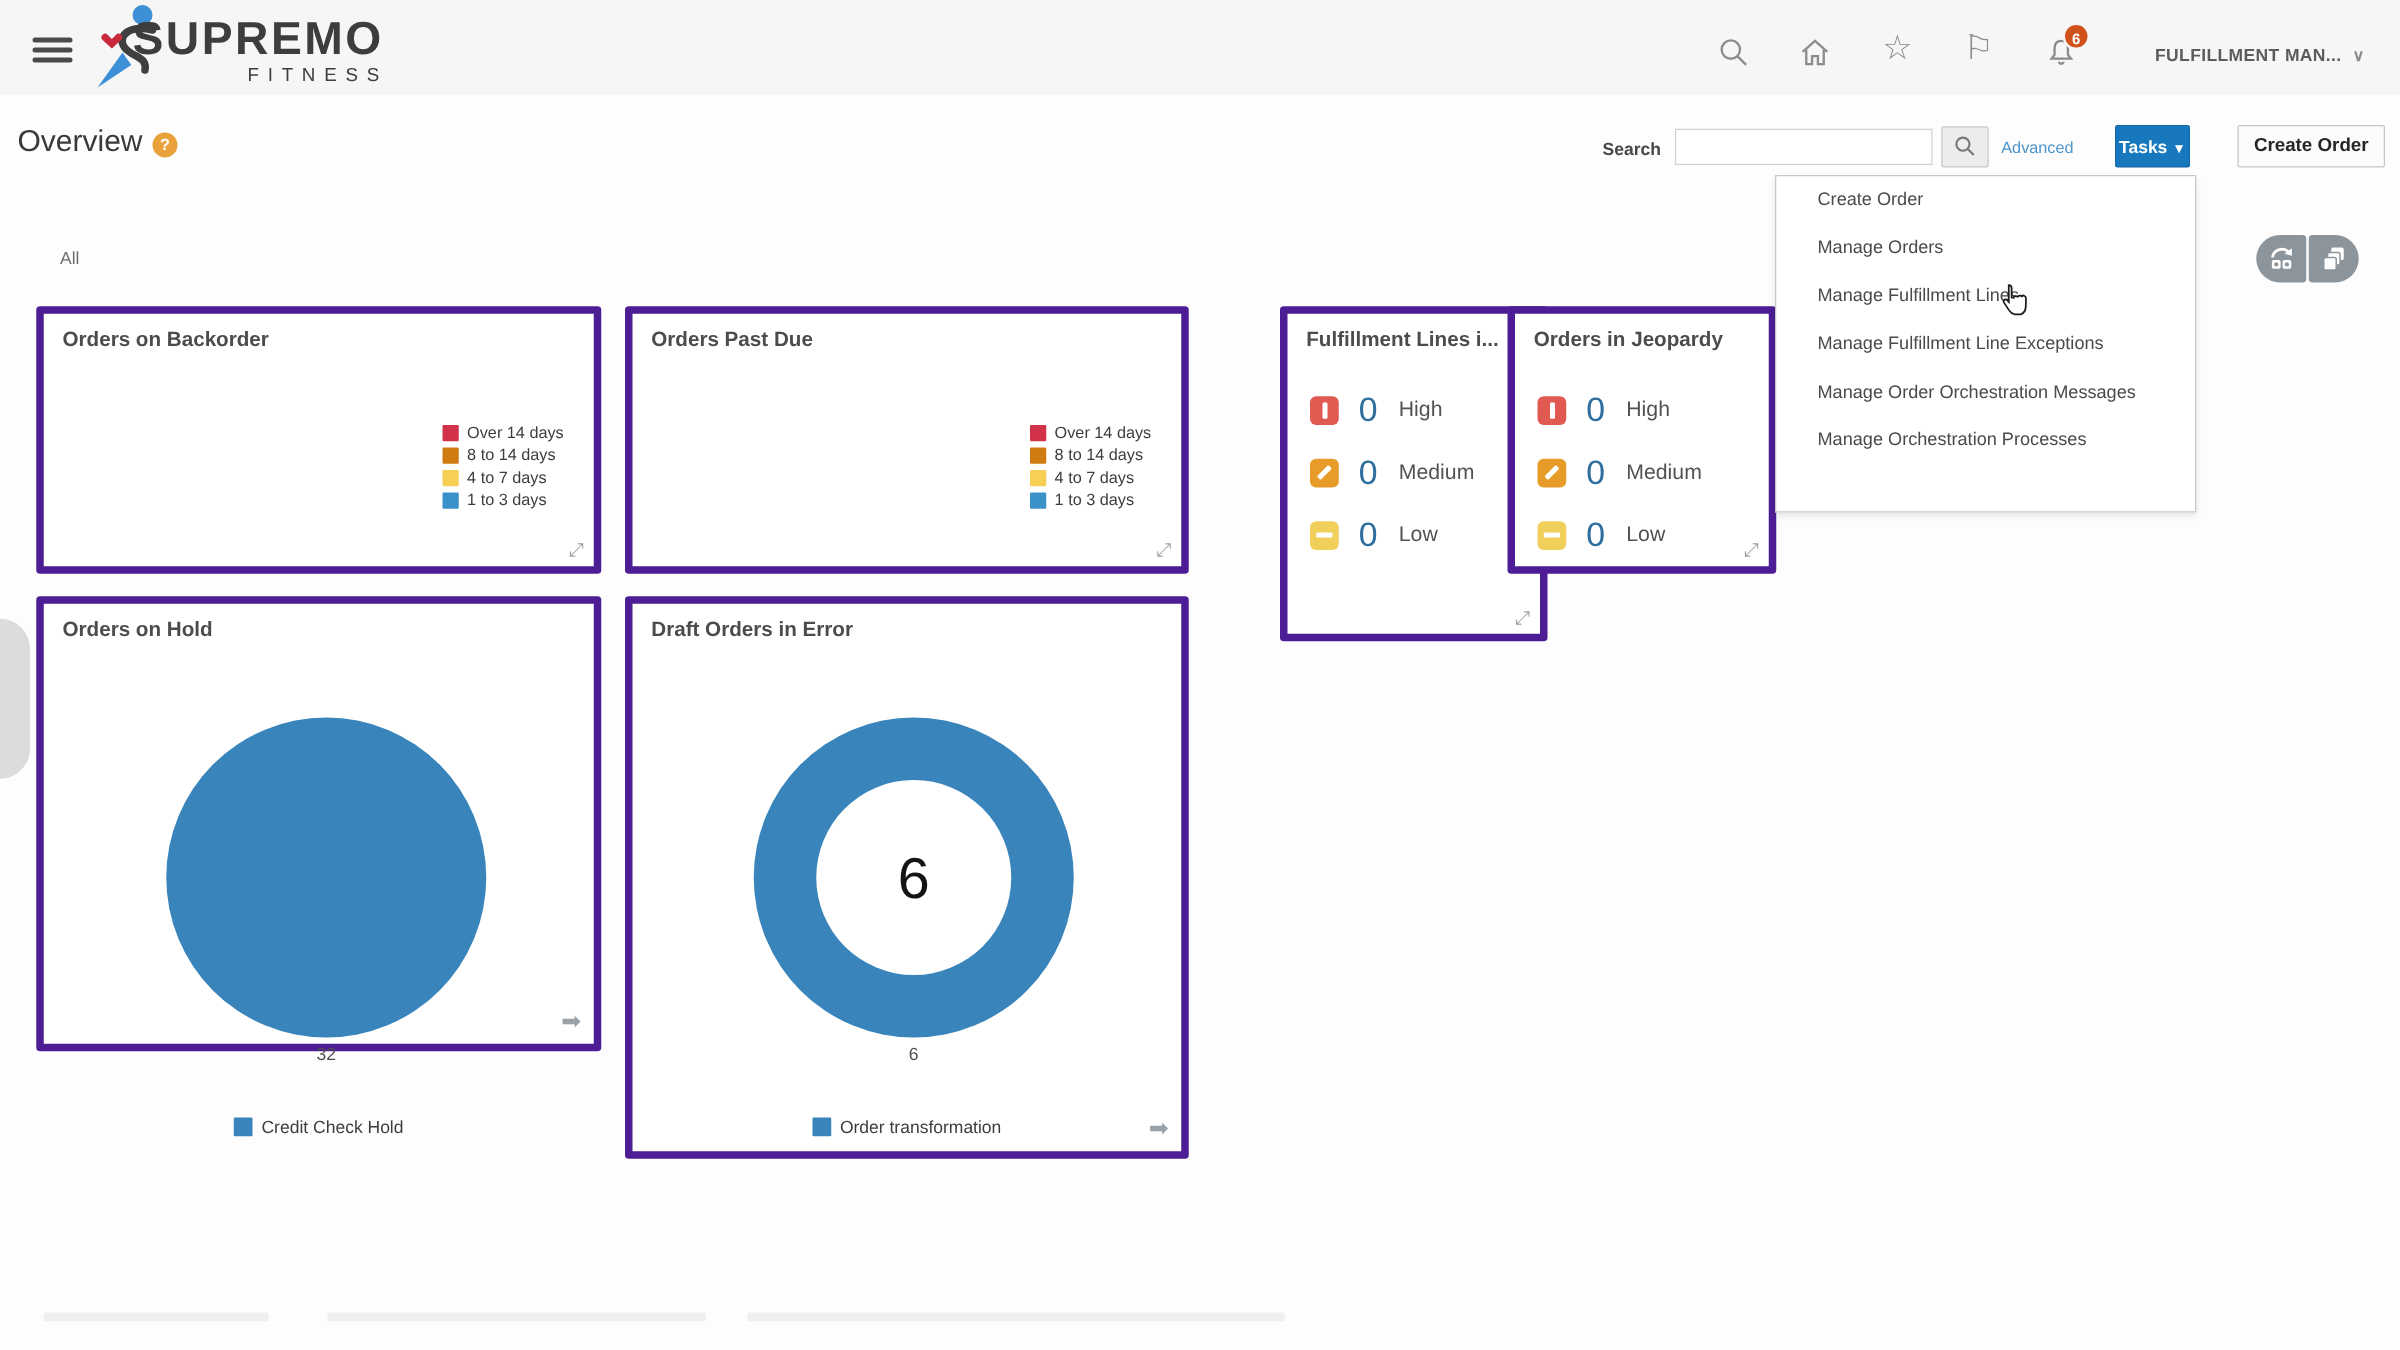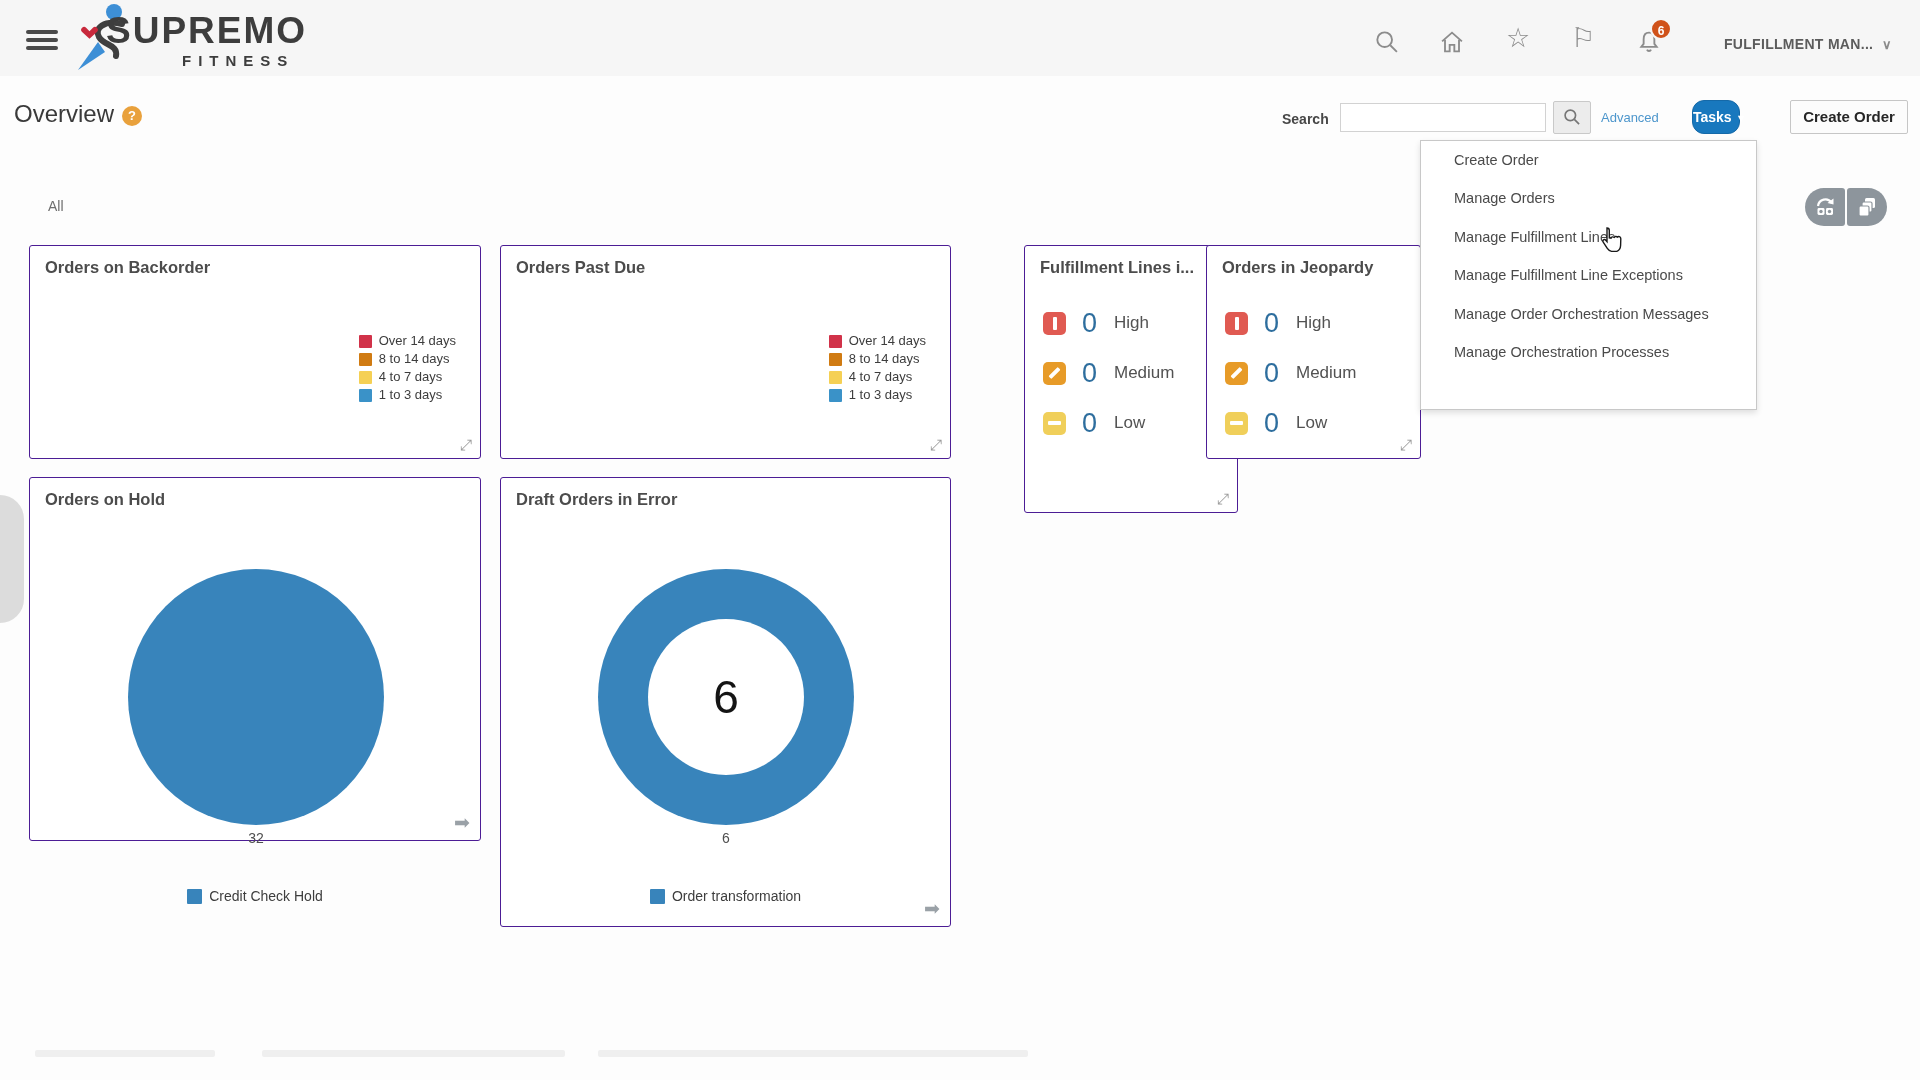--- a/index.html
+++ b/index.html
@@ -4,51 +4,51 @@
 <style>
   * { margin:0; padding:0; box-sizing:border-box; }
   html,body { width:1920px; height:1080px; background:#fdfdfd; font-family:"Liberation Sans", sans-serif; overflow:hidden; }
 
   
   .topbar { position:absolute; left:0; top:0; width:1920px; height:76px; background:#f6f6f6; }
   .hamburger { position:absolute; left:26px; top:30px; width:32px; height:20px; cursor:pointer; }
   .hamburger span { display:block; width:32px; height:4px; background:#4a4a4a; border-radius:2px; margin-bottom:4px; }
   .logo-wrap { position:absolute; left:70px; top:2px; height:72px; }
   .logo-text { position:absolute; left:36px; top:8px; font-size:37px; font-weight:bold; color:#3d3d3d; letter-spacing:2px; }
-  .logo-sub { position:absolute; left:112px; top:50px; font-size:15px; font-weight:bold; color:#3d3d3d; letter-spacing:7px; }
+  .logo-sub { position:absolute; left:128px; top:50px; font-size:15px; font-weight:normal; color:#3d3d3d; letter-spacing:7px; }
   .top-icon { position:absolute; top:28px; width:30px; height:30px; color:#8c8c8c; cursor:pointer; text-align:center; }
   .top-icon svg { stroke:#8c8c8c; fill:none; stroke-width:1.6; }
   .glyph-icon { font-size:27px; line-height:28px; color:#8c8c8c; }
   .badge { position:absolute; left:16px; top:-10px; width:22px; height:22px; background:#d0521a; border-radius:50%; color:#fff; font-size:12px; font-weight:bold; line-height:22px; text-align:center; border:2px solid #f6f6f6; }
   .user-menu { position:absolute; left:1724px; top:36px; font-size:14px; font-weight:bold; color:#5c5c5c; cursor:pointer; letter-spacing:.3px; }
   .user-chev { position:absolute; left:158px; top:1px; font-size:13px; color:#8a8a8a; }
 
   
   .page-title { position:absolute; left:14px; top:100px; font-size:24px; color:#3a3a3a; }
   .help-badge { position:absolute; left:122px; top:106px; width:20px; height:20px; border-radius:50%; background:#e9a13c; color:#fff; font-size:13px; font-weight:bold; text-align:center; line-height:20px; cursor:pointer; }
   .search-label { position:absolute; left:1282px; top:111px; font-size:14px; font-weight:bold; color:#474747; }
   .search-input { position:absolute; left:1340px; top:103px; width:206px; height:29px; border:1px solid #d2d2d2; background:#fff; font-size:14px; padding:0 6px; }
   .search-btn { position:absolute; left:1553px; top:101px; width:38px; height:33px; background:#ececec; border:1px solid #c9c9c9; border-radius:2px; cursor:pointer; text-align:center; padding-top:5px; }
   .adv-link { position:absolute; left:1601px; top:110px; font-size:13px; color:#4d96cc; cursor:pointer; }
-  .tasks-btn { position:absolute; left:1692px; top:100px; width:48px; height:34px; background:#1878be; border:1px solid #1569a8; border-radius:12px; color:#fff; font-size:14px; font-weight:bold; text-align:center; line-height:32px; cursor:pointer; }
+  .tasks-btn { position:absolute; left:1692px; top:100px; width:60px; height:34px; background:#1878be; border:1px solid #1569a8; border-radius:2px; color:#fff; font-size:14px; font-weight:bold; text-align:center; line-height:32px; cursor:pointer; }
   .tasks-btn .caret { font-size:11px; margin-left:4px; }
   .create-btn { position:absolute; left:1790px; top:100px; width:118px; height:34px; background:#fcfcfc; border:1px solid #c6c6c6; border-radius:2px; font-size:15px; font-weight:bold; color:#262626; text-align:center; line-height:32px; cursor:pointer; }
 
   
   .dropdown { position:absolute; left:1420px; top:140px; width:337px; height:270px; background:#fff; border:1px solid #c8c8c8; box-shadow:0 3px 6px rgba(0,0,0,.12); z-index:40; }
   .dd-item { height:38.4px; line-height:38.4px; padding-left:33px; font-size:14.5px; color:#4a4a4a; cursor:pointer; white-space:nowrap; }
 
   
   .all-tab { position:absolute; left:48px; top:198px; font-size:14px; color:#6e6e6e; cursor:pointer;text-align:right; }
   .view-toggle { position:absolute; left:1805px; top:188px; width:82px; height:38px; z-index:5; }
   .vt-btn { position:absolute; top:0; width:40px; height:38px; background:#8d959c; cursor:pointer; text-align:center; padding-top:6px; }
   .vt-left { left:0; border-radius:19px 3px 3px 19px; }
   .vt-right { left:42px; border-radius:3px 19px 19px 3px; }
 
-  .card { position:absolute; background:#fff; border:1px solid #4c1d95; border-radius:3px; }
+  .card { position:absolute; background:#fff; border:6px solid #4c1d95; border-radius:3px; }
   .card-title { position:absolute; left:15px; top:12px; font-size:16.5px; font-weight:bold; color:#4c4c4c; white-space:nowrap; }
   .legend { position:absolute; }
   .lg-item { display:flex; align-items:flex-end; height:18px; font-size:13px; color:#3d3d3d; }
   .lg-sq { width:13px; height:13px; border-radius:1px; margin-right:7px; flex:none; }
   .sq-red { background:#d13249; } .sq-orange { background:#d07b12; }
   .sq-yellow { background:#f5d054; } .sq-blue { background:#3a92c8; }
   .sq-pie { background:#3884bb; }
   .expand-glyph { position:absolute; right:8px; bottom:4px; font-size:15px; color:#9b9b9b; cursor:pointer; }
   .go-glyph { position:absolute; right:10px; bottom:6px; font-size:19px; color:#9aa1a7; cursor:pointer; }
 

